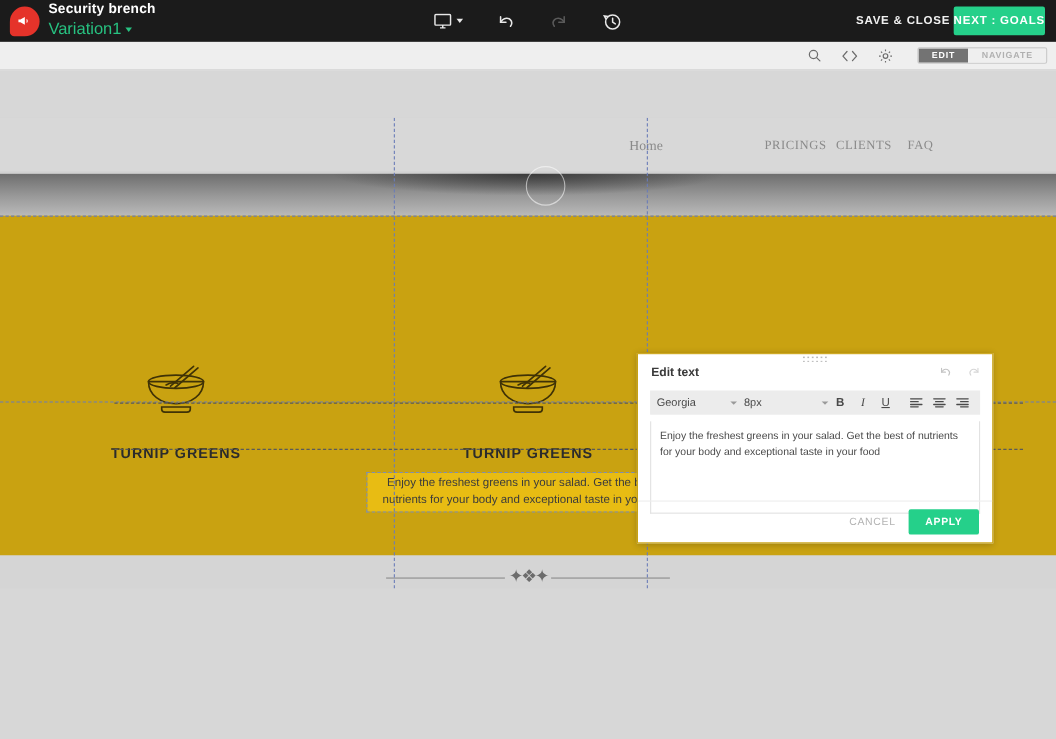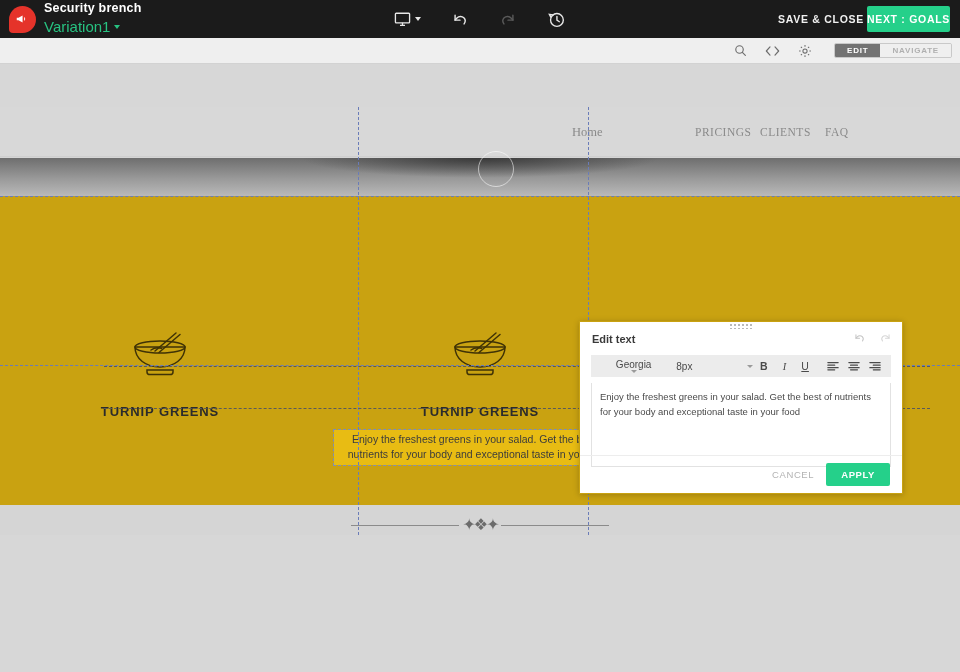--- a/index.html
+++ b/index.html
@@ -165,21 +165,21 @@
   .dlg-title { font-size:11px; font-weight:bold; color:#3a3a3a; }
   .dlg-hist { position:absolute; right:10px; top:9px; display:flex; gap:13px; }
   .dlg-hist span { cursor:pointer; display:flex; }
   .dlg-hist svg { display:block; }
 
   .dlg-toolbar {
     margin:0 11px; height:22px; background:#ececec; display:flex; align-items:center;
     padding:0 6px; gap:0;
   }
   .fsel { display:flex; align-items:center; font-size:10px; color:#4a4a4a; cursor:pointer; }
-  .fsel.font { width:78px;flex-direction:column; }
+  .fsel.font { width:78px; }
   .fsel.size { width:82px; margin-left:6px; }
   .fsel .lbl { flex:1; }
   .fsel .cd { width:0;height:0;border-left:3px solid transparent;border-right:3px solid transparent;border-top:3.5px solid #9a9a9a; }
   .tbtn {
     width:22px; height:18px; display:flex; align-items:center; justify-content:center;
     font-size:10.5px; color:#4a4a4a; cursor:pointer;
   }
   .tbtn.b { font-weight:bold; }
   .tbtn.i { font-style:italic; font-family:"Liberation Serif",serif; }
   .tbtn.u { text-decoration:underline; }

